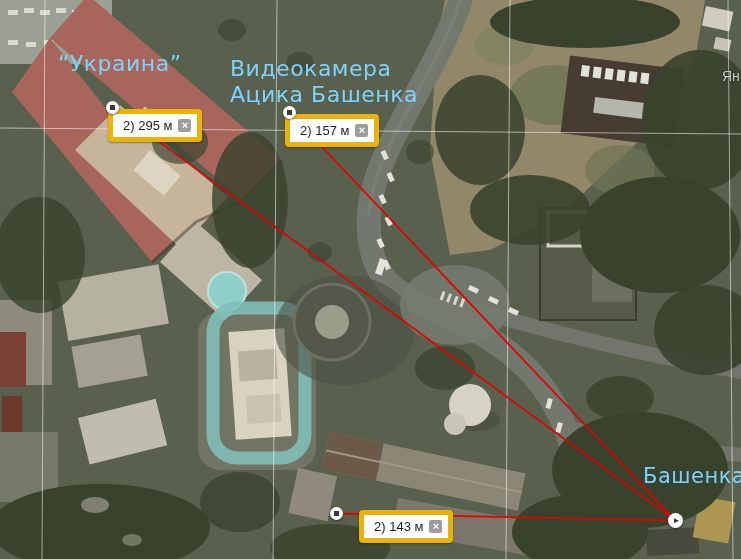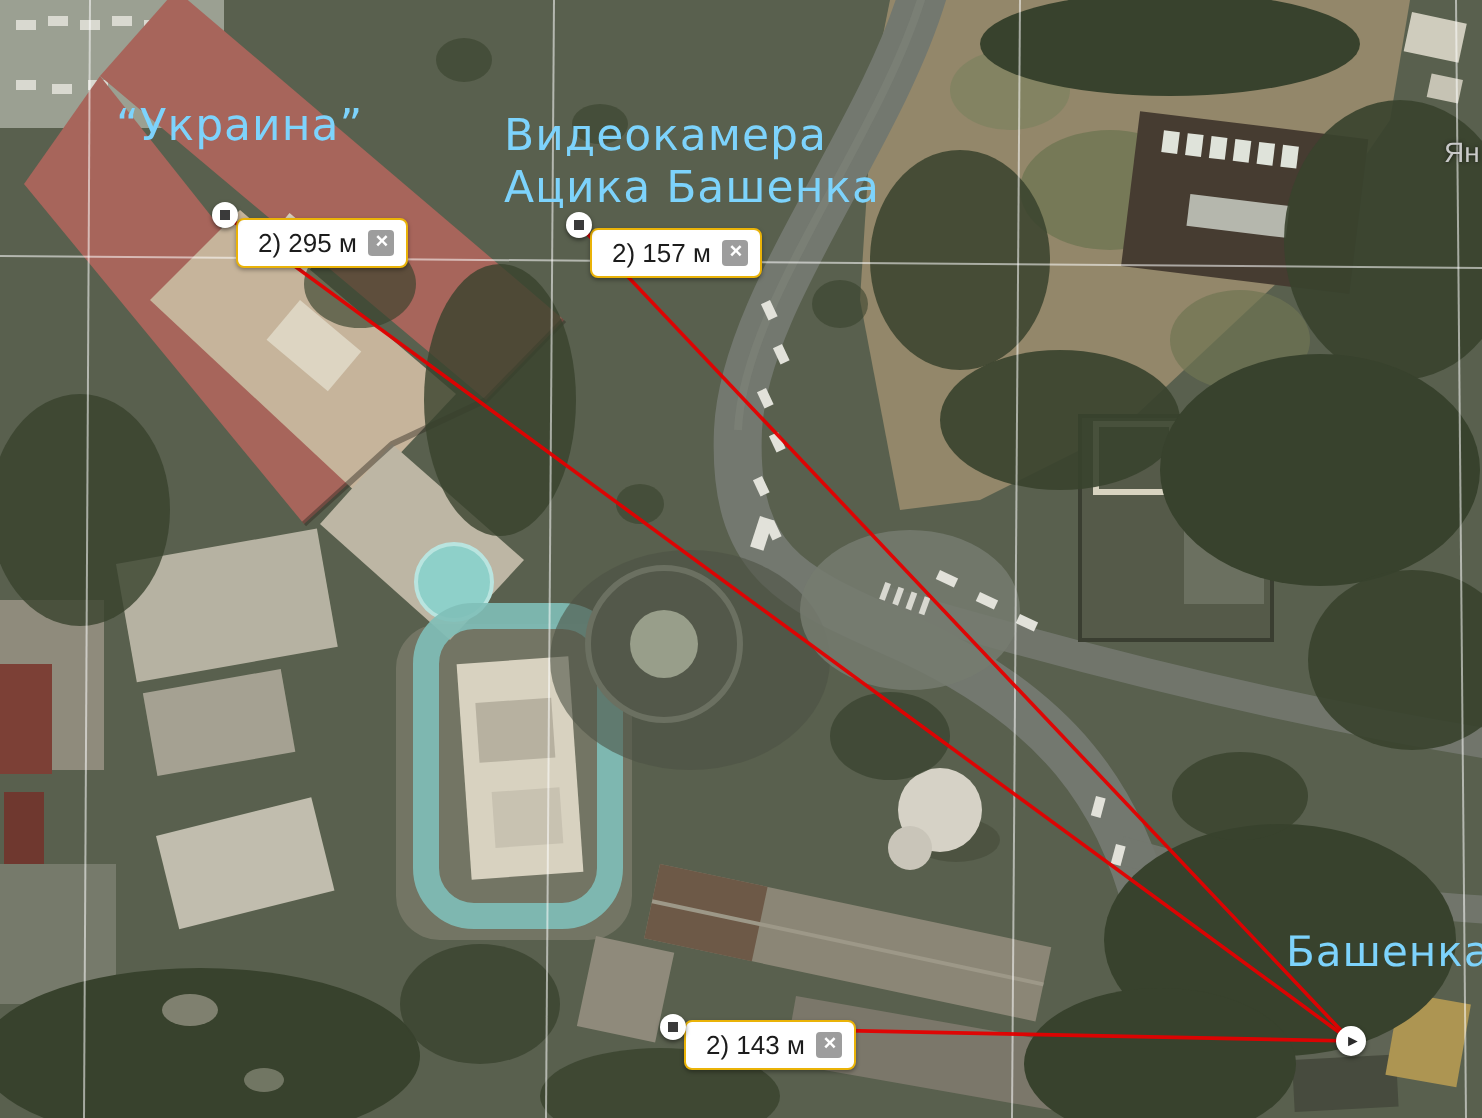--- a/index.html
+++ b/index.html
@@ -11,24 +11,24 @@
   .map-label{position:absolute;z-index:5;color:#7dd3fc;
              font-family:"DejaVu Sans",sans-serif;font-weight:400;
              white-space:nowrap;letter-spacing:.5px;}
   .lbl-lg{font-size:22px;line-height:26px;}
   .lbl-md{font-size:21px;line-height:24px;}
 
   .ruler{position:absolute;z-index:6;}
   .dot{position:absolute;left:0;top:0;width:13px;height:13px;background:#fff;
        border-radius:50%;box-shadow:0 1px 2px rgba(0,0,0,.5);display:block;z-index:2;}
   .dot-core{position:absolute;left:4px;top:4px;width:5px;height:5px;background:#3a3a3a;display:block;}
-  .bubble{position:absolute;left:12px;top:8px;z-index:1;background:#fff;
-          border:1px solid #eab308;border-radius:4px;box-shadow:0 1px 2px rgba(0,0,0,.35);
+  .bubble{position:absolute;left:2px;top:8px;z-index:1;background:#fff;
+          border:5px solid #eab308;border-radius:4px;box-shadow:0 1px 2px rgba(0,0,0,.35);
           height:23px;display:flex;align-items:center;gap:6px;padding:0 6px 0 10px;}
-  .bubble.alt{top:3px;}
+  .bubble.alt{top:3px;margin-left:27px;}
   .measure{font-size:13px;color:#1c1c1c;white-space:nowrap;}
   .close-btn{width:13px;height:13px;background:#9d9d9d;border-radius:2px;color:#fff;
              font-size:11px;line-height:12px;text-align:center;font-weight:bold;
              cursor:pointer;display:block;}
   .endpoint{position:absolute;z-index:6;width:15px;height:15px;background:#fff;border-radius:50%;
             box-shadow:0 1px 2px rgba(0,0,0,.5);display:flex;align-items:center;justify-content:center;}
   .endpoint span{font-size:8px;color:#2b2b2b;line-height:8px;transform:translateX(1px);}
   .watermark{position:absolute;z-index:5;font-size:14px;color:#c9c9c9;
              text-shadow:0 0 2px rgba(0,0,0,.6);}
 </style>
@@ -199,21 +199,21 @@
     </g>
     <g stroke="#e40000" stroke-width="1.8" opacity="0.95">
       <line x1="112.5" y1="107.5" x2="675.5" y2="520.5"></line>
       <line x1="289.5" y1="112.5" x2="675.5" y2="520.5"></line>
       <line x1="336.5" y1="513.5" x2="675.5" y2="520.5"></line>
     </g>
   </svg>
 
   <div class="map-label lbl-lg" style="left:58px;top:51px">“Украина”</div>
 
-  <div class="map-label lbl-lg" style="left:252px;top:56px">
+  <div class="map-label lbl-lg" style="left:230px;top:56px">
     <span style="display:block">Видеокамера</span>
     <span style="display:block">Ацика Башенка</span>
   </div>
 
 
   <div class="map-label lbl-md" style="left:643px;top:464px">Башенка</div>
 
   <div class="ruler" style="left:106px;top:101px">
     <span class="dot">
       <span class="dot-core"></span>

